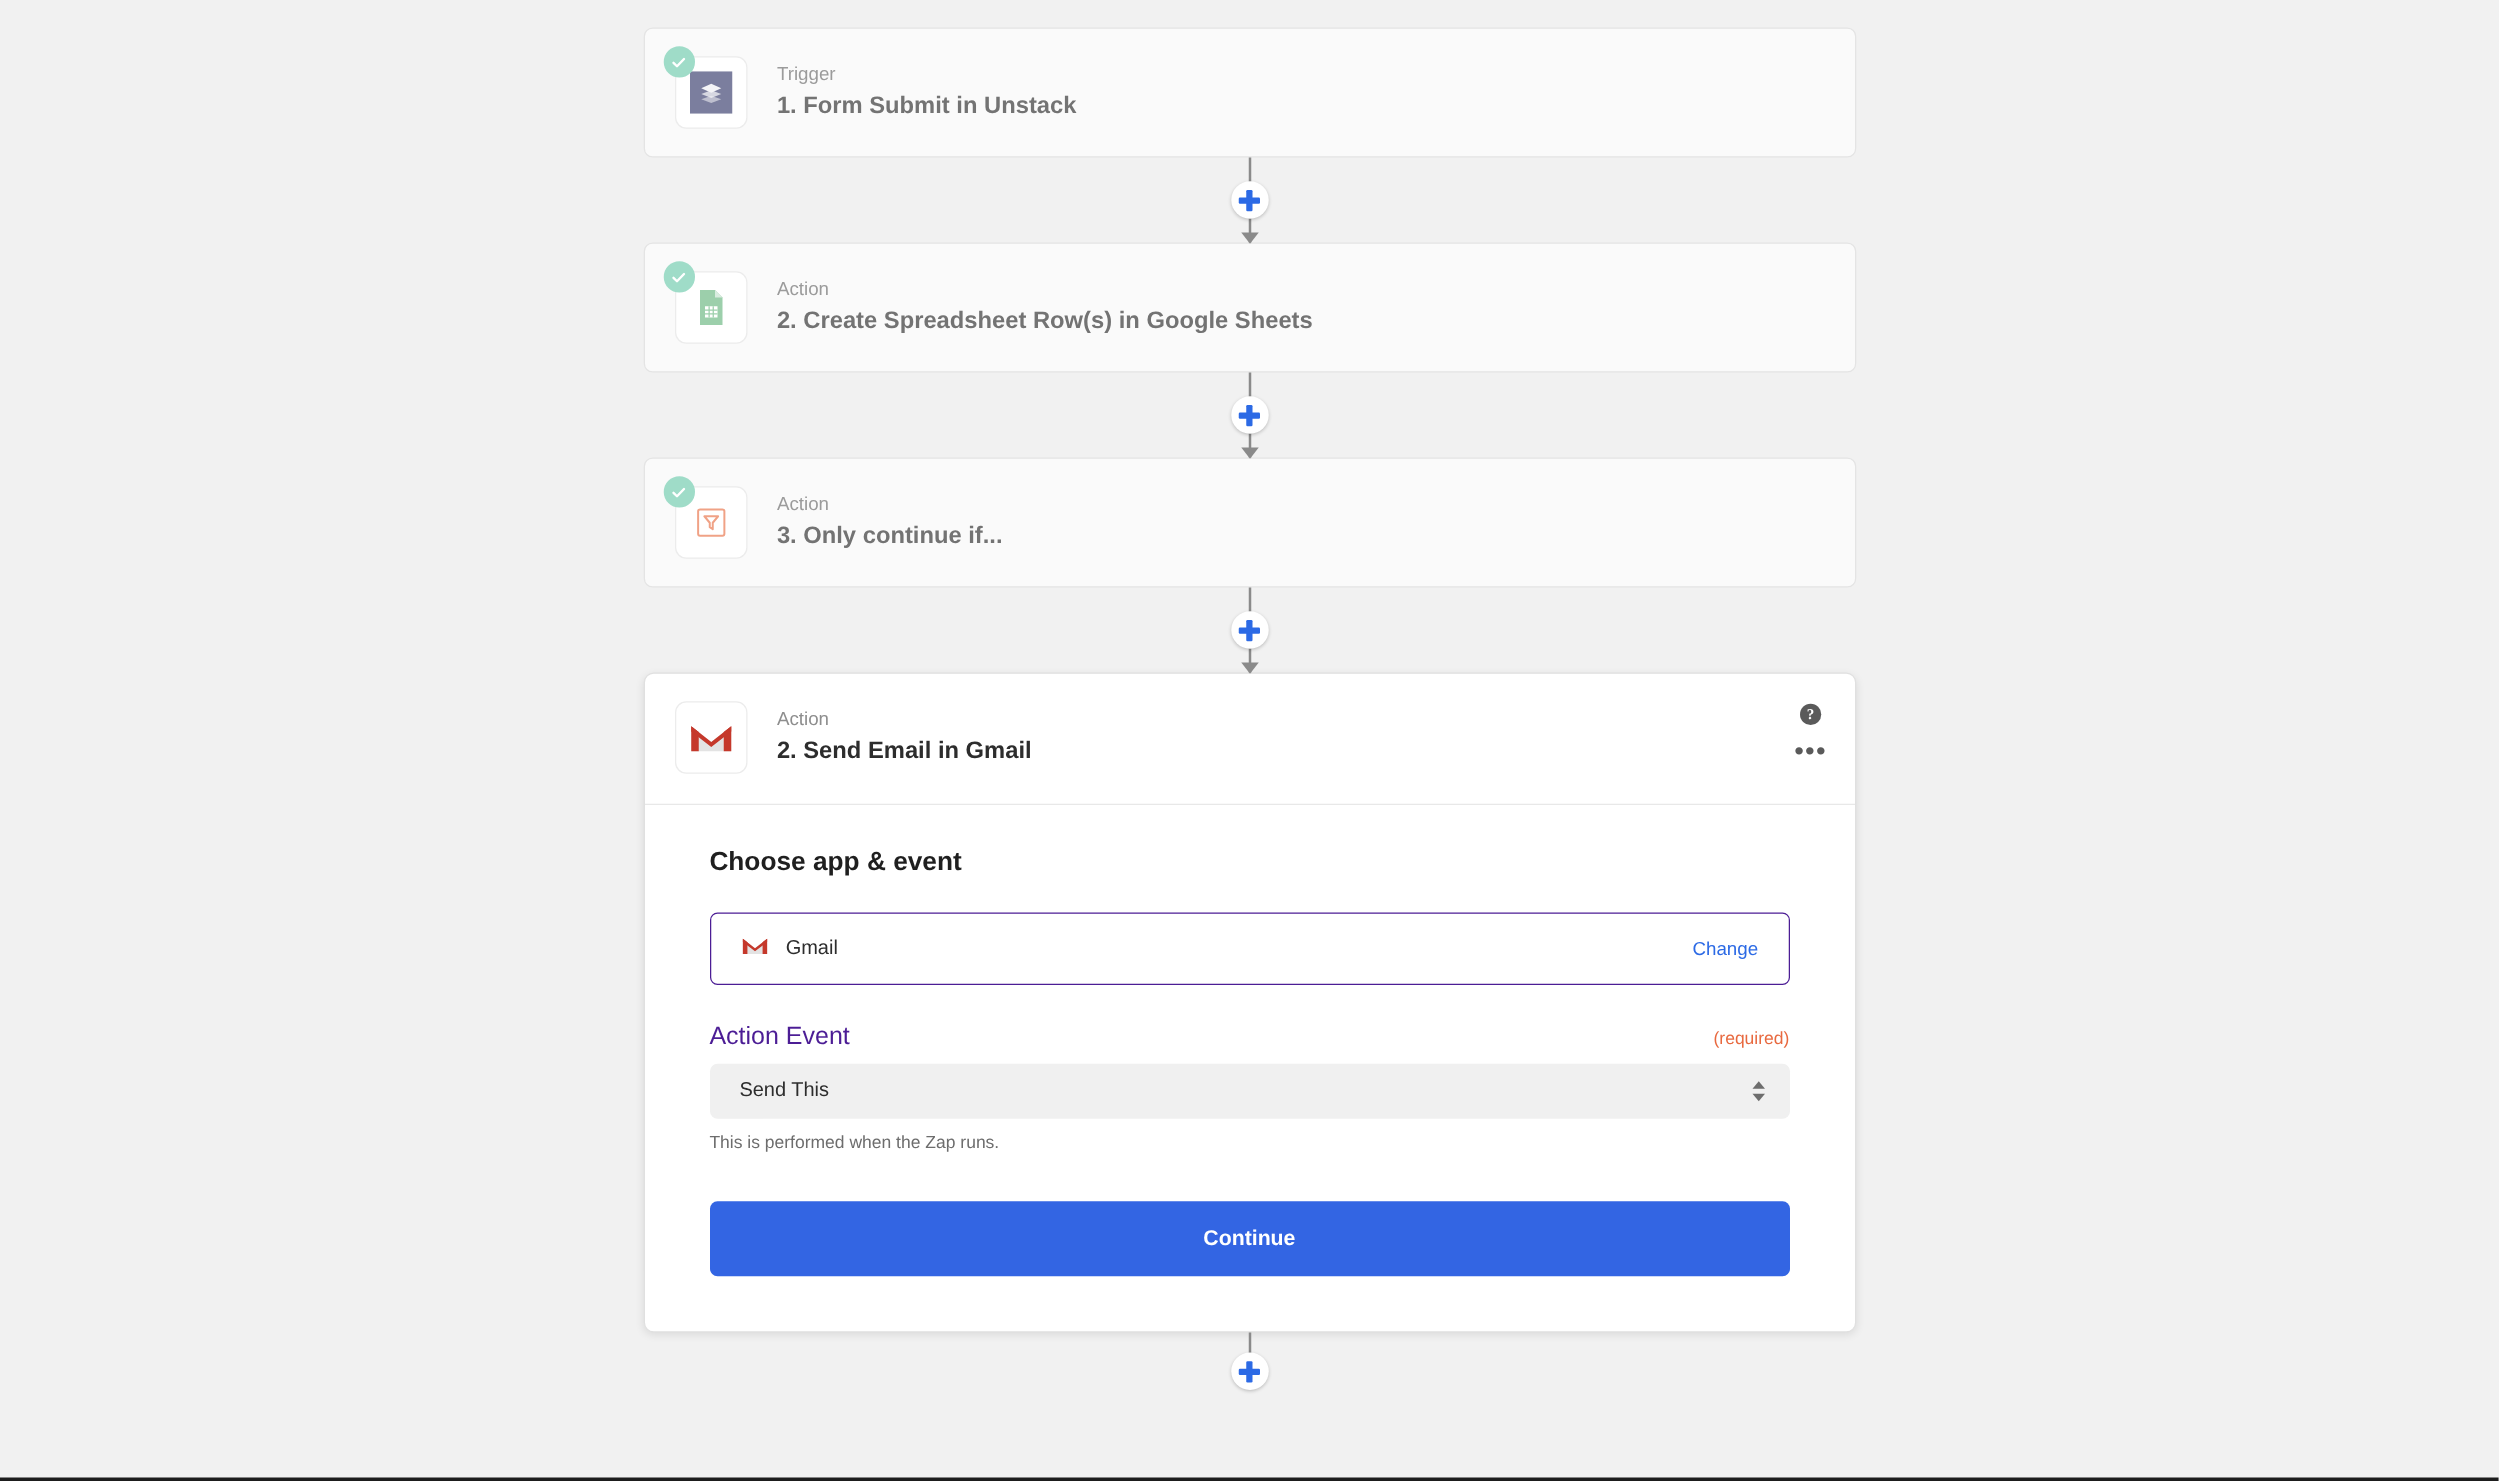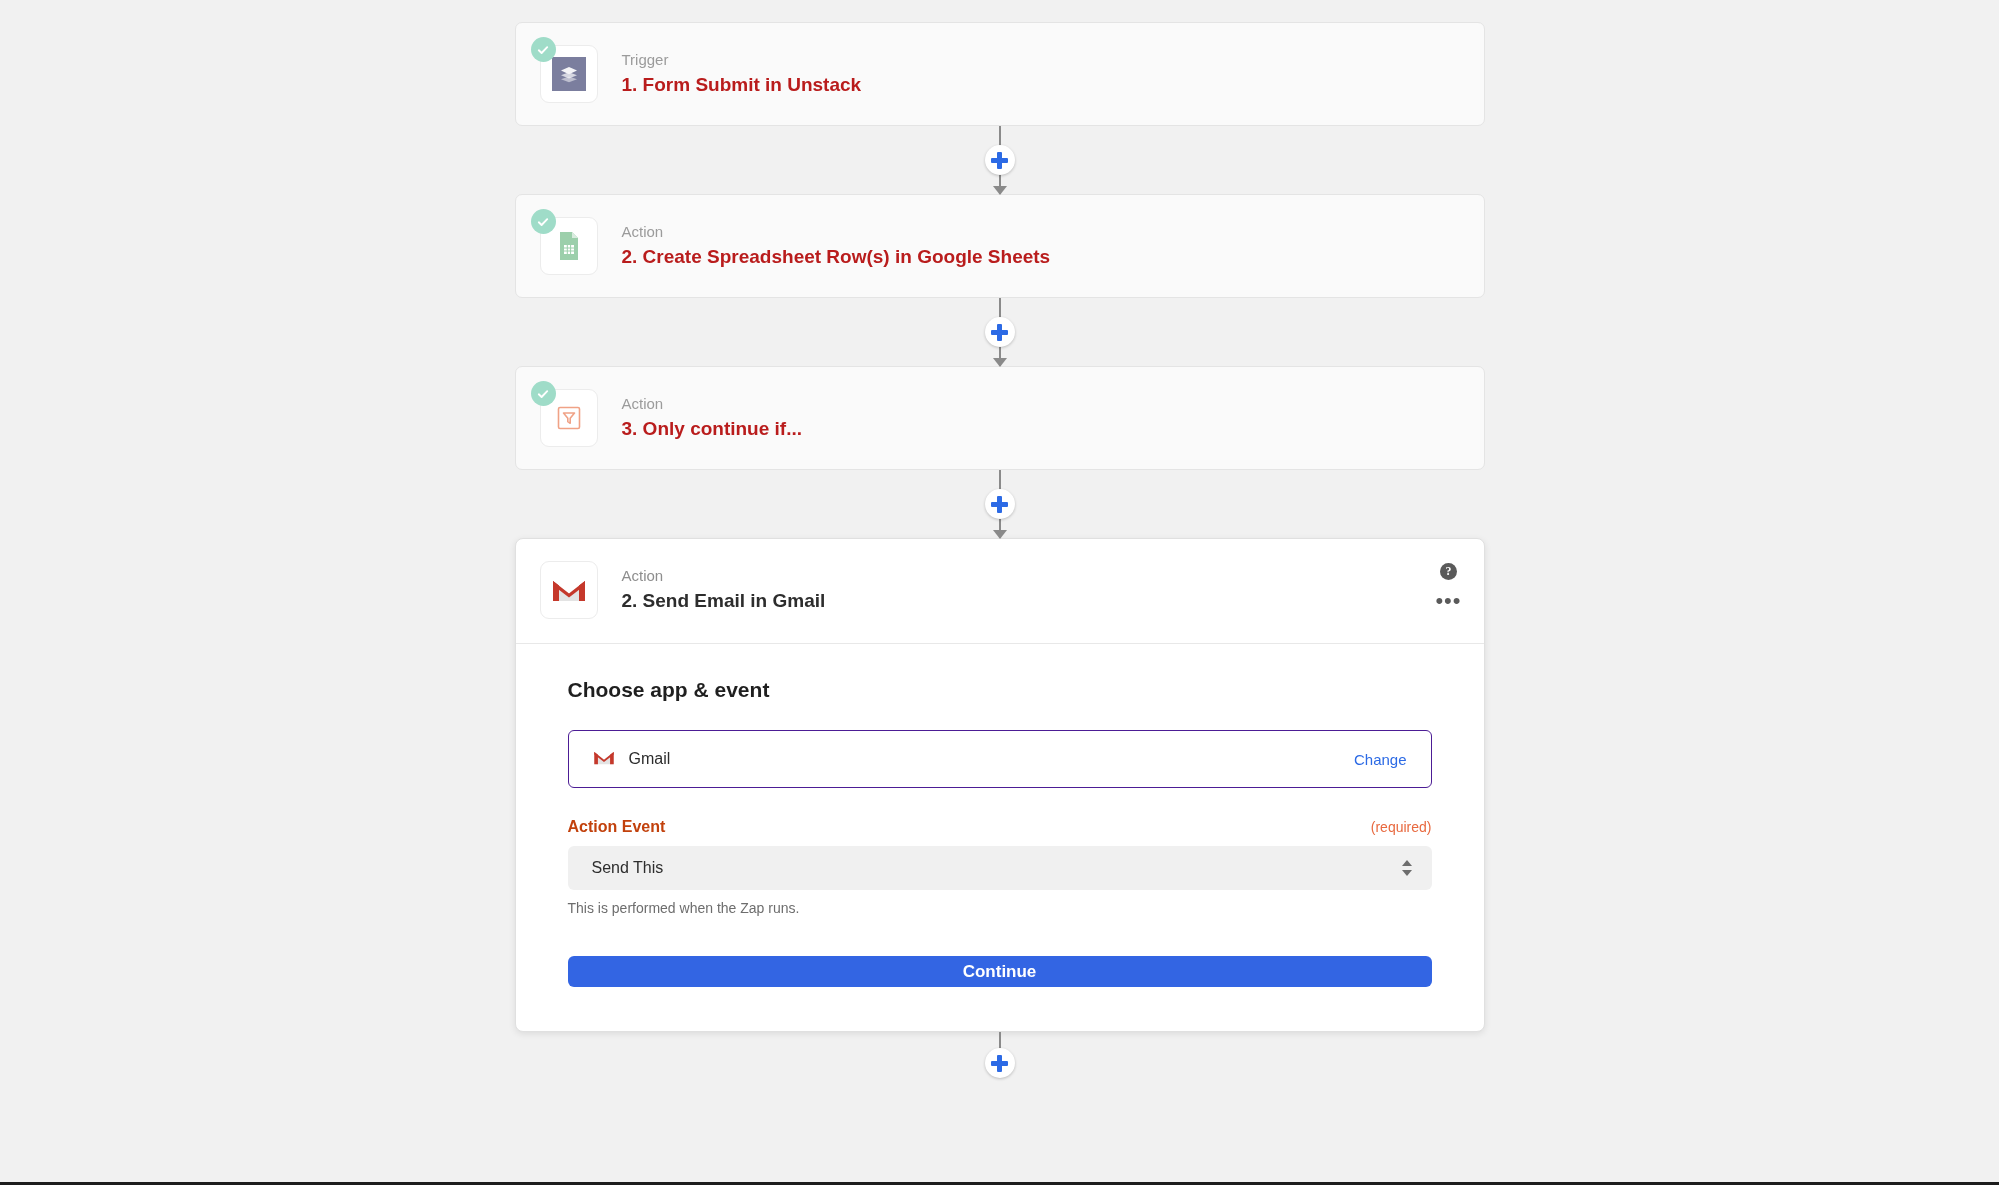--- a/index.html
+++ b/index.html
@@ -136,21 +136,21 @@
   .step-text { display: flex; flex-direction: column; justify-content: center; }
   .step-kind {
     font-size: 15px;
     color: #9b9b9b;
     line-height: 1.35;
     margin-bottom: 3px;
   }
   .step-title {
     font-size: 19px;
     font-weight: bold;
-    color: #b91c1c;
+    color: #737373;
     line-height: 1.3;
   }
 
   
   .card-head {
     display: flex;
     align-items: center;
     padding: 22px 24px 24px 24px;
     border-bottom: 1px solid #e8e8e8;
     position: relative;
@@ -217,21 +217,21 @@
     font-weight: normal;
     cursor: pointer;
   }
 
   .field-label-row {
     display: flex;
     justify-content: space-between;
     align-items: baseline;
     margin-bottom: 10px;
   }
-  .field-label { font-size: 16px; font-weight: bold; color: #c2410c; }
+  .field-label { font-size: 20px; font-weight: normal; color: #4c1d95; }
   .field-required { font-size: 14px; color: #e8693f; }
 
   .select-box {
     position: relative;
     height: 44px;
     background: #f0f0f0;
     border-radius: 6px;
     display: flex;
     align-items: center;
     padding: 0 24px;
@@ -258,21 +258,21 @@
 
   .field-help {
     font-size: 14px;
     color: #6d6d6d;
     margin-top: 10px;
   }
 
   .continue-btn {
     margin-top: 40px;
     width: 100%;
-    height: 31px;
+    height: 60px;
     background: #3365e3;
     border: none;
     border-radius: 6px;
     color: #ffffff;
     font-size: 17px;
     font-weight: bold;
     font-family: "Liberation Sans", sans-serif;
     cursor: pointer;
   }
 

